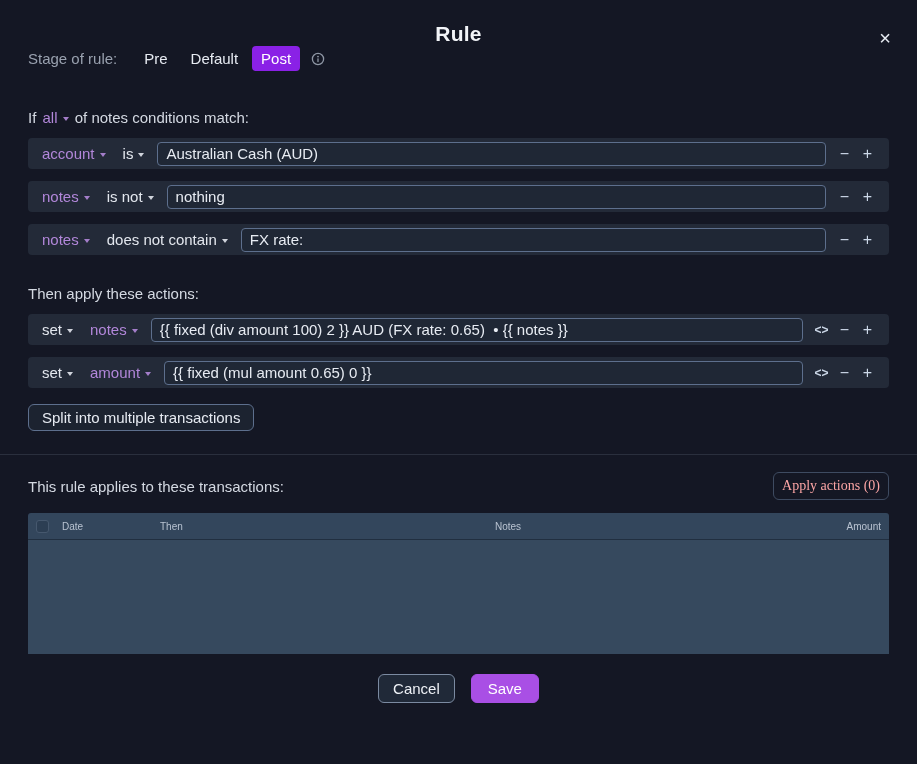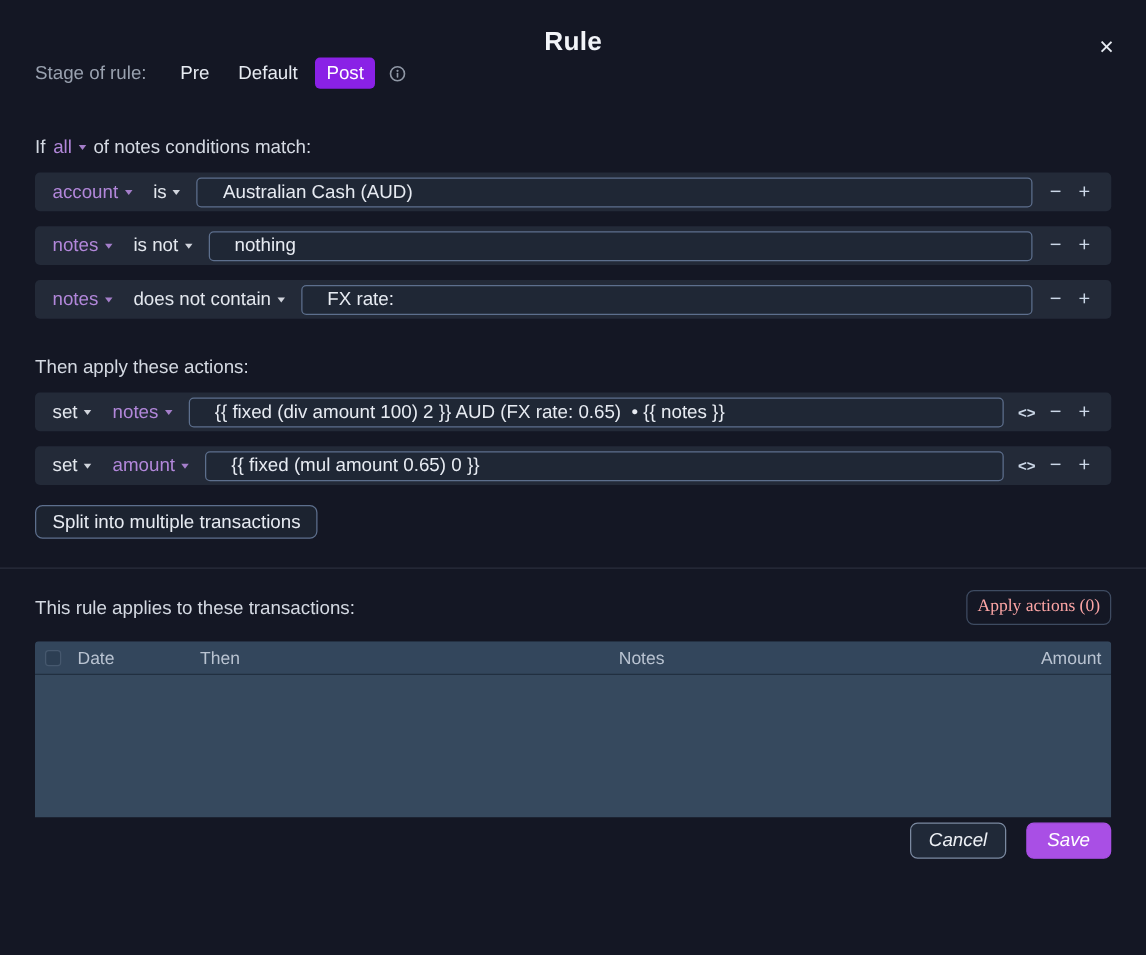--- a/index.html
+++ b/index.html
@@ -34,21 +34,21 @@
     border-top:4px solid currentColor; opacity:.9; }
 
   
   .rows { margin-top:7px; }
   .rule-row { margin-top:12px; height:31px; background:#232a38; border-radius:4px;
     display:flex; align-items:center; padding:0 10px; }
   .dd-btn { background:none; border:none; font:inherit; color:#e3e7ee; padding:0 4px;
     margin-right:9px; cursor:pointer; white-space:nowrap; }
   .dd-btn.purple { color:#b287da; }
   .value-input { flex:1; min-width:0; height:24px; background:#1f2735;
-    border:1px solid #5d6f8d; border-radius:4px; color:#e7ebf2; padding:0 20px;
+    border:1px solid #5d6f8d; border-radius:4px; color:#e7ebf2; padding:0 8px;
     font:inherit; margin-right:7px; }
   .icon-btn { width:23px; height:24px; background:none; border:none; color:#ccd8e8;
     font-size:16px; line-height:22px; text-align:center; padding:0; cursor:pointer; }
   .code-btn { font-size:12px; font-weight:700; }
 
   
   .split-wrap { margin-top:16px; }
   .split-btn { padding:4px 13px; background:#1c2330; border:1px solid #5d6f8d;
     border-radius:6px; color:#e7ebf2; font:inherit; cursor:pointer; }
 
@@ -56,31 +56,31 @@
 
   
   .trans-row { margin-top:17px; display:flex; align-items:center; justify-content:space-between; }
   .trans-label { color:#d4d9e2; }
   .apply-btn { padding:5px 8px; background:transparent; border:1px solid #3e4b61;
     border-radius:6px; color:#fca5a5; font-family:Liberation Serif, serif; font-size:14px; }
 
   .tx-table { margin-top:13px; height:141px; border-radius:3px 3px 0 0; overflow:hidden;
     display:flex; flex-direction:column; }
   .tx-header { height:27px; flex:0 0 27px; background:#33465c; display:flex; align-items:center;
-    padding:0 8px; color:#b9c3d1; font-size:14px; border-bottom:1px solid rgba(10,20,32,.45); }
+    padding:0 8px; color:#b9c3d1; font-size:10px; border-bottom:1px solid rgba(10,20,32,.45); }
   .col-check { width:26px; display:flex; align-items:center; }
   .checkbox { width:13px; height:13px; background:#2c3e53; border:1px solid #46586e; border-radius:3px; }
   .col-date { width:98px; }
   .col-payee { width:335px; }
   .col-notes { flex:1; text-align:left; }
   .col-amount { width:110px; text-align:right; }
   .tx-body { flex:1; background:#36495e; }
 
   
-  .footer { margin-top:4px; display:flex; justify-content:flex-end; gap:16px;font-style:italic; }
+  .footer { margin-top:20px; display:flex; justify-content:center; gap:16px; }
   .cancel-btn { padding:5px 14px; background:#202938; border:1px solid #7b8aa1;
     border-radius:6px; color:#eef1f6; font:inherit; cursor:pointer; }
   .save-btn { padding:5px 16px; background:#a94fe5; border:1px solid #a94fe5;
     border-radius:6px; color:#ffffff; font:inherit; cursor:pointer; }
 </style>
 </head>
 <body>
 
 <div class="modal">
 

